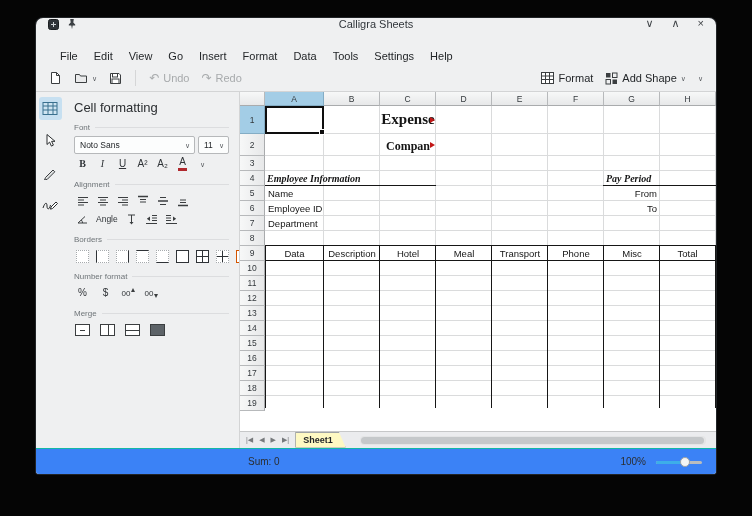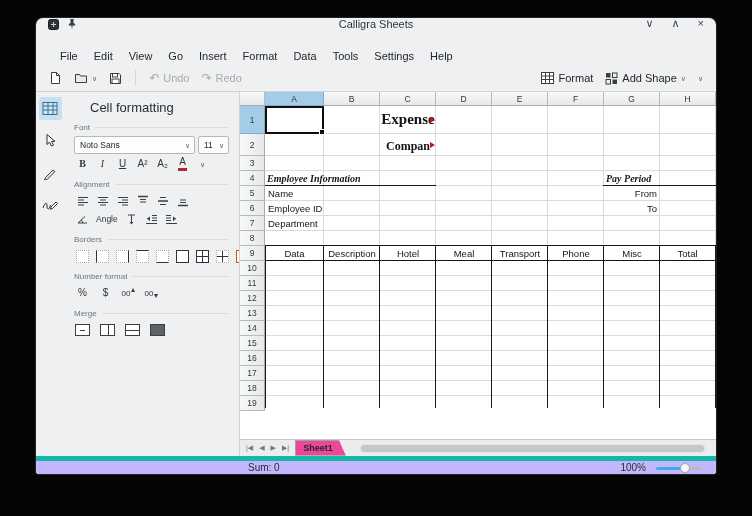--- a/index.html
+++ b/index.html
@@ -27,21 +27,21 @@
   .chev{font-size:7px;color:#5a5e62;line-height:1}
 
   
   .main{flex:1;display:flex;min-height:0}
   .toolstrip{width:28px;display:flex;flex-direction:column;align-items:center;padding-top:5px;gap:9px;flex:none}
   .tool{width:23px;height:23px;border-radius:3px;display:flex;align-items:center;justify-content:center}
   .tool.sel{background:#c7e0f1}
 
   
   .panel{width:176px;border-right:1px solid #d3d4d5;padding:6px 10px 0 10px;overflow:hidden;flex:none}
-  .ptitle{font-size:13px;color:#2b2e31;margin:2px 0 6px 16px}
+  .ptitle{font-size:13px;color:#2b2e31;margin:2px 0 6px 0}
   .sec{display:flex;align-items:center;gap:5px;font-size:8px;color:#6e7478;margin:8px 0 4px 0;white-space:nowrap}
   .sec::after{content:"";flex:1;height:1px;background:#dcdddf}
   .prow{display:flex;align-items:center;gap:3px;margin:2px 0}
   .combo{display:flex;align-items:center;background:#fcfdfd;border:1px solid #b6b8ba;border-radius:2px;height:18px;font-size:8.5px;padding:0 4px 0 5px;color:#232629;min-width:0}
   .combo .chev{margin-left:auto;padding-left:3px}
   .pb{min-width:17px;height:16px;display:inline-flex;align-items:center;justify-content:center;border-radius:2px;color:#2f3337}
   .pb .glyph{font-size:10px;line-height:1}
   .g-b{font-family:"Liberation Serif",serif;font-weight:bold}
   .g-i{font-family:"Liberation Serif",serif;font-style:italic}
   .g-u{text-decoration:underline}
@@ -98,26 +98,26 @@
   .ct-hdr{font-family:"Liberation Serif",serif;font-weight:bold;font-style:italic;font-size:10px}
   .ct-lbl{font-size:9.5px}
   .ct-th{font-size:9.5px;display:flex;align-items:center;justify-content:center;height:14px}
   .ovf{position:absolute;width:0;height:0;border-top:3.5px solid transparent;border-bottom:3.5px solid transparent;border-left:5px solid #c21717}
   .selbox{position:absolute;left:0;top:0;width:59px;height:28px;border:2px solid #0e0e0e}
   .selbox::after{content:"";position:absolute;right:-3px;bottom:-3px;width:4px;height:4px;background:#0e0e0e;border:1px solid #fff}
 
   
   .tabbar{height:17px;border-top:1px solid #c6c7c8;display:flex;align-items:center;background:#ebecee;font-size:9px;flex:none;padding-left:3px}
   .nav{color:#76797c;font-size:7px;padding:0 3px}
-  .sheettab{margin-left:3px;margin-top:-1px;height:16px;display:flex;align-items:center;background:#ec4899;box-shadow:inset 0 0 0 1px #9fa3a6;padding:0 13px 0 8px;font-weight:bold;font-size:9px;color:#232629;clip-path:polygon(0 0,calc(100% - 7px) 0,100% 100%,0 100%)}
+  .sheettab{margin-left:3px;margin-top:-1px;height:16px;display:flex;align-items:center;background:#fef9c3;box-shadow:inset 0 0 0 1px #9fa3a6;padding:0 13px 0 8px;font-weight:bold;font-size:9px;color:#232629;clip-path:polygon(0 0,calc(100% - 7px) 0,100% 100%,0 100%)}
   .hscroll{flex:1;height:9px;background:#e4e5e6;border-radius:4px;margin:0 10px 0 14px;position:relative}
   .hthumb{position:absolute;left:1px;top:1px;bottom:1px;width:99%;background:#c5c8ca;border-radius:4px}
 
   
-  .statusbar{height:18px;border-top:5px solid #14b8a6;display:flex;align-items:center;font-size:10px;color:#2b2e31;flex:none;padding-left:212px;background:#c4b5fd}
+  .statusbar{height:26px;border-top:1px solid #14b8a6;display:flex;align-items:center;font-size:10px;color:#2b2e31;flex:none;padding-left:212px;background:#3b82f6}
   .zoomwrap{margin-left:auto;display:flex;align-items:center;gap:10px;padding-right:14px}
   .slider{width:46px;height:12px;position:relative}
   .strack{position:absolute;left:0;right:0;top:5px;height:3px;background:#b9bcbe;border-radius:2px}
   .sfill{position:absolute;left:0;top:5px;height:3px;width:64%;background:#3daee9;border-radius:2px}
   .shandle{position:absolute;left:calc(64% - 5px);top:1px;width:10px;height:10px;border-radius:50%;background:#f4f5f5;border:1px solid #9da1a4}
 
   svg{display:block}
 </style>
 </head>
 <body>

